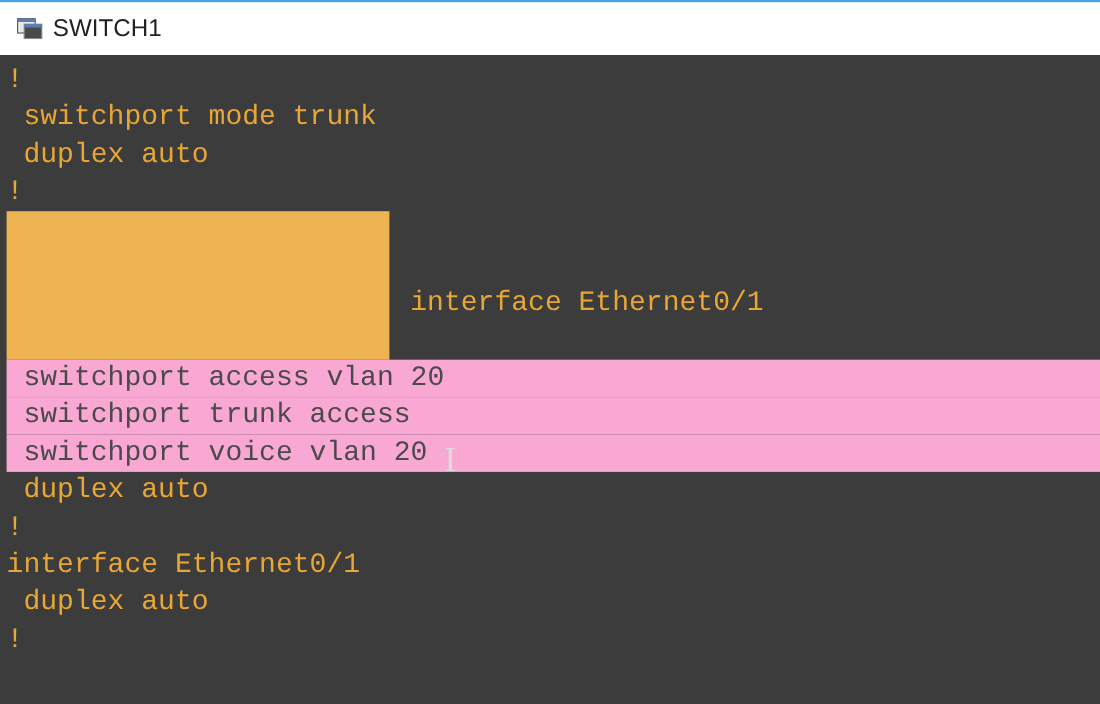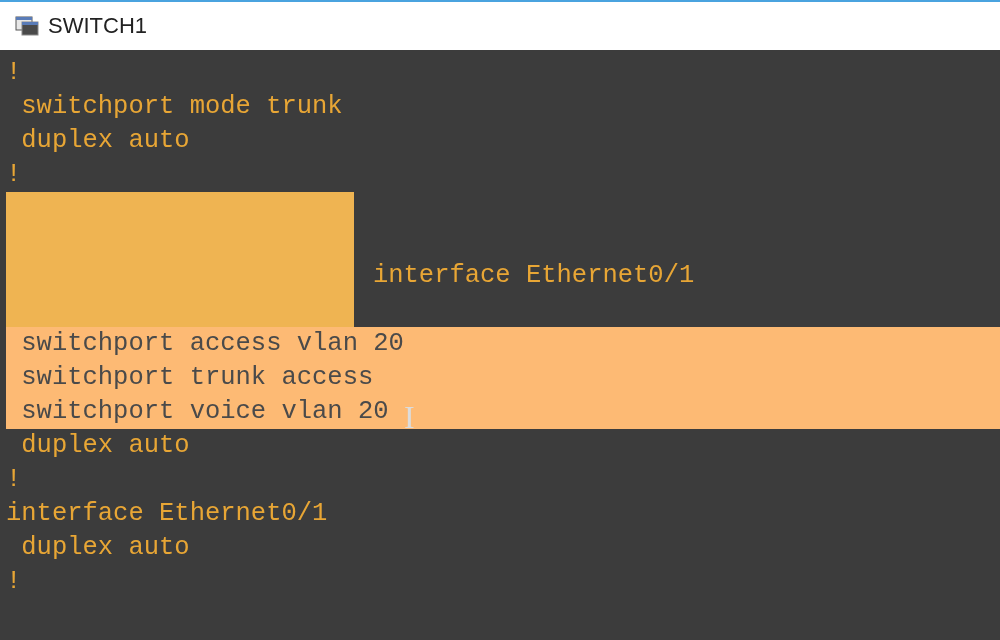--- a/index.html
+++ b/index.html
@@ -45,21 +45,21 @@
       font-size: 25.5px;
       line-height: 1.33;
       position: relative;
     }
     .line {
       color: #e8a635;
       white-space: pre;
       position: relative;
     }
     .line.highlighted {
-      background: #fdba74;
+      background: #f9a8d4;
       color: #4a4a4a;
     }
     .line.highlighted-partial {
       position: relative;
       text-align: center;
     }
     .line.highlighted-partial .hl-bg {
       position: absolute;
       left: 0;
       top: 0;

